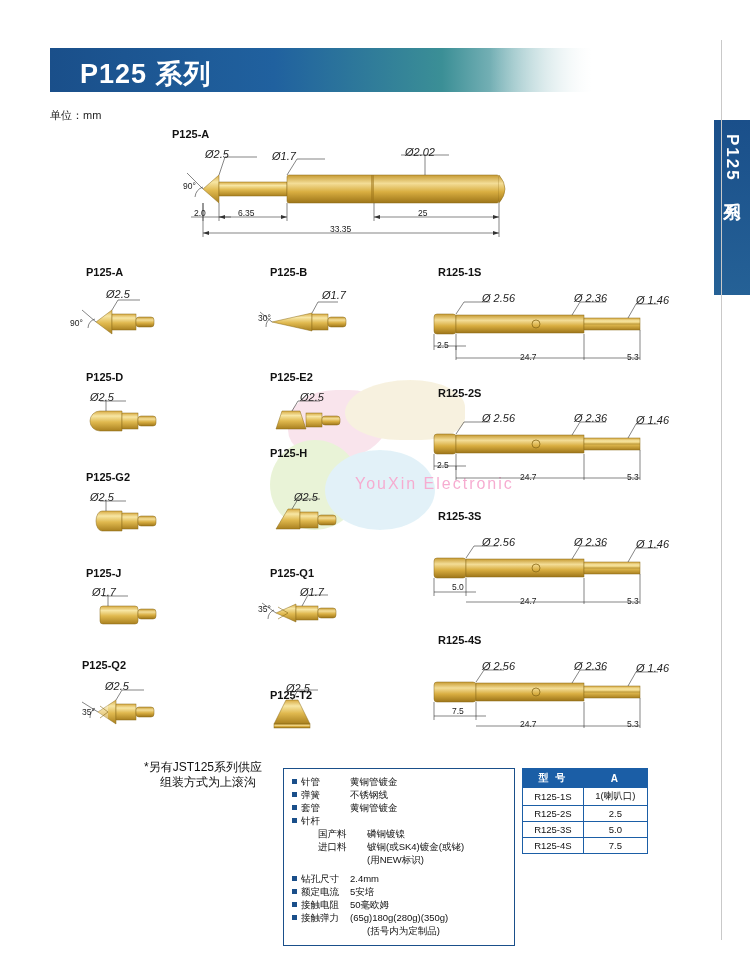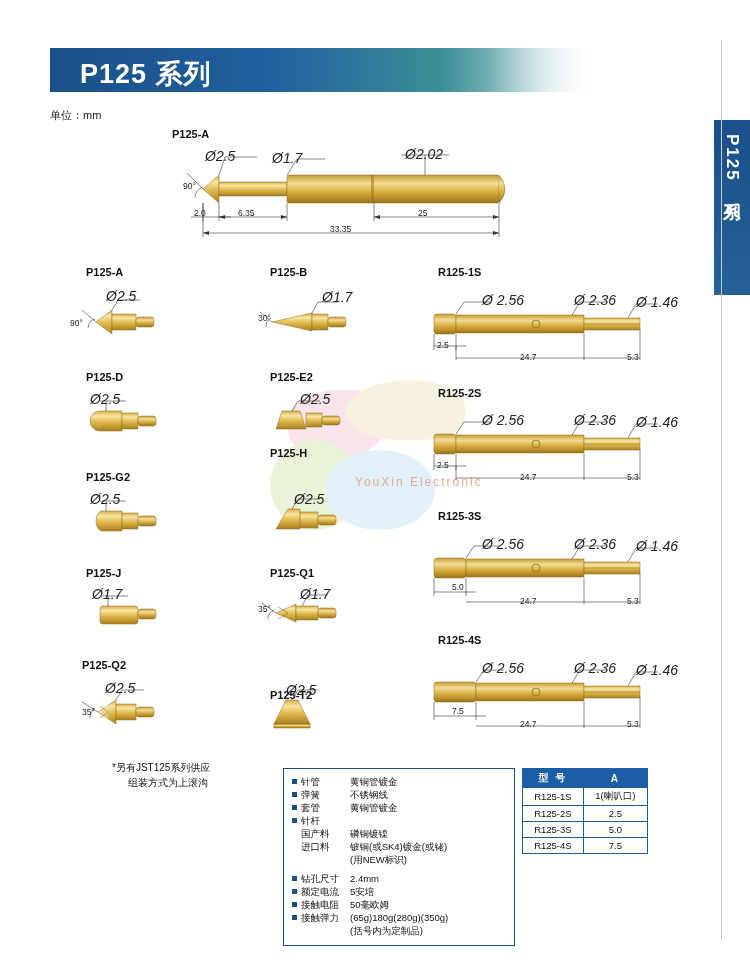--- a/index.html
+++ b/index.html
@@ -47,59 +47,59 @@
   
   .wm{
     position:absolute;left:270px;top:380px;width:290px;height:190px;
     opacity:.45;pointer-events:none;
   }
   .wm .blob1{position:absolute;left:18px;top:10px;width:100px;height:70px;border-radius:50% 40% 60% 45%;background:#f2c5d6;}
   .wm .blob2{position:absolute;left:75px;top:0px;width:120px;height:60px;border-radius:60% 50% 40% 50%;background:#efe2b9;}
   .wm .blob3{position:absolute;left:0px;top:60px;width:90px;height:90px;border-radius:50%;background:#cfe6a8;}
   .wm .blob4{position:absolute;left:55px;top:70px;width:110px;height:80px;border-radius:50%;background:#bfe2f0;}
   .wm .t1{position:absolute;left:85px;top:55px;font-size:30px;color:#8a8a8a;font-weight:bold;}
-  .wm .t2{position:absolute;left:85px;top:95px;font-size:12px;color:#c2410c;letter-spacing:2px;}
+  .wm .t2{position:absolute;left:85px;top:95px;font-size:16px;color:#ec4899;letter-spacing:2px;}
   
   .lbl{position:absolute;font-size:11px;font-weight:bold;color:#111;}
   .dim{position:absolute;font-size:8.5px;color:#222;}
-  .dimi{position:absolute;font-size:14px;color:#222;font-style:italic;}
+  .dimi{position:absolute;font-size:11px;color:#222;font-style:italic;}
   
   .pinwrap{position:absolute;}
   svg{display:block;overflow:visible;}
   
   .spec{
     position:absolute;left:283px;top:768px;width:230px;
     border:1px solid #1a4f8a;
     background:#fff;
   }
   .spec .hd{
     background:linear-gradient(90deg,#1a4f8a,#4fa3a8);
     color:#fff;font-size:11.5px;font-weight:bold;text-align:center;padding:3px 0;
     letter-spacing:2px;
   }
   .spec .body{padding:6px 8px 8px 8px;}
   .srow{display:flex;font-size:9.5px;line-height:13px;color:#111;}
   .srow .k{width:58px;display:flex;align-items:flex-start;}
   .srow .k .sq{width:5px;height:5px;background:#1a4f8a;margin:4px 4px 0 0;flex:none;}
   .srow .v{flex:1;}
-  .sub{font-size:9.5px;line-height:13px;color:#111;margin-left:9px;display:flex;}
+  .sub{font-size:9.5px;line-height:13px;color:#111;margin-left:26px;display:flex;}
   .sub .k2{width:49px;}
   .gap{height:6px;}
   .model{
     position:absolute;left:522px;top:768px;width:126px;
     border-collapse:collapse;font-size:9.5px;
   }
   .model th{
     background:#1b5ea6;color:#fff;border:1px solid #1b5ea6;padding:2px 0;font-weight:bold;
     font-size:10px;letter-spacing:2px;
   }
   .model td{
     border:1px solid #1b5ea6;padding:2px 4px;text-align:center;color:#111;
   }
-  .note{position:absolute;font-size:10px;color:#111;line-height:15px;}
+  .note{position:absolute;font-size:12px;color:#111;line-height:15px;margin-left:32px;}
 </style>
 </head>
 <body>
 
 <div class="banner">
   <div class="bg"></div>
   <div class="notch"></div>
   <div class="title">P125 系列</div>
 </div>
 

